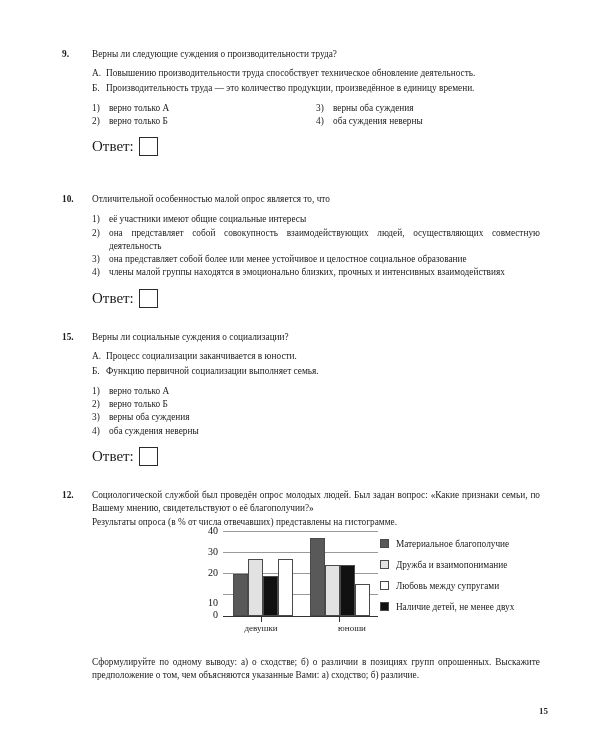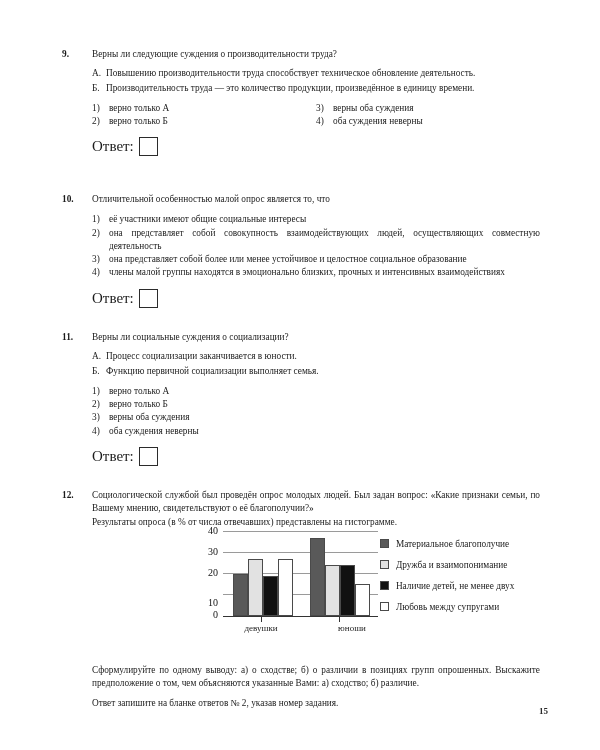--- a/index.html
+++ b/index.html
@@ -244,21 +244,21 @@
 
   
   .tail {
     position: absolute;
     left: 92px;
     width: 448px;
     font-size: 9.3px;
     line-height: 13.3px;
   }
   .tail p {
-    margin: 16px 0 0 0;
+    margin: 8px 0 0 0;
     text-align: justify;
     text-justify: inter-word;
   }
   .tail p.second { margin-top: 6px; text-align: left; }
 
   .page-number {
     position: absolute;
     right: 52px;
     top: 706px;
     font-size: 9px;
@@ -342,21 +342,21 @@
       </div>
       <div class="answer-row">
         <span class="answer-label">Ответ:</span>
         <span class="answer-box"></span>
       </div>
     </div>
   </div>
 
   <div class="question" style="top:331px;">
     <div class="q-head">
-      <div class="q-num">11.</div>
+      <div class="q-num">15.</div>
       <div class="q-stem">Верны ли социальные суждения о социализации?</div>
     </div>
     <div class="q-body">
       <div class="stmt">
         <div class="stmt-letter">А.</div>
         <div class="stmt-text">Процесс социализации заканчивается в юности.</div>
       </div>
       <div class="stmt">
         <div class="stmt-letter">Б.</div>
         <div class="stmt-text">Функцию первичной социализации выполняет семья.</div>
@@ -442,29 +442,28 @@
     <div class="legend">
       <div class="legend-item">
         <span class="swatch s0"></span>
         <span class="legend-label">Материальное благополучие</span>
       </div>
       <div class="legend-item">
         <span class="swatch s1"></span>
         <span class="legend-label">Дружба и взаимопонимание</span>
       </div>
       <div class="legend-item">
+        <span class="swatch s3"></span>
+        <span class="legend-label">Любовь между супругами</span>
+      </div>
+      <div class="legend-item">
         <span class="swatch s2"></span>
         <span class="legend-label">Наличие детей, не менее двух</span>
       </div>
-      <div class="legend-item">
-        <span class="swatch s3"></span>
-        <span class="legend-label">Любовь между супругами</span>
-      </div>
     </div>
   </div>
 
   <div class="tail" style="top:648px;">
     <p>Сформулируйте по одному выводу: а) о сходстве; б) о различии в позициях групп опрошенных. Выскажите предположение о том, чем объясняются указанные Вами: а) сходство; б) различие.</p>
-    <p class="second">Ответ запишите на бланке ответов № 2, указав номер задания.</p>
   </div>
 
   <div class="page-number">15</div>
 </div>
 
 </body></html>

